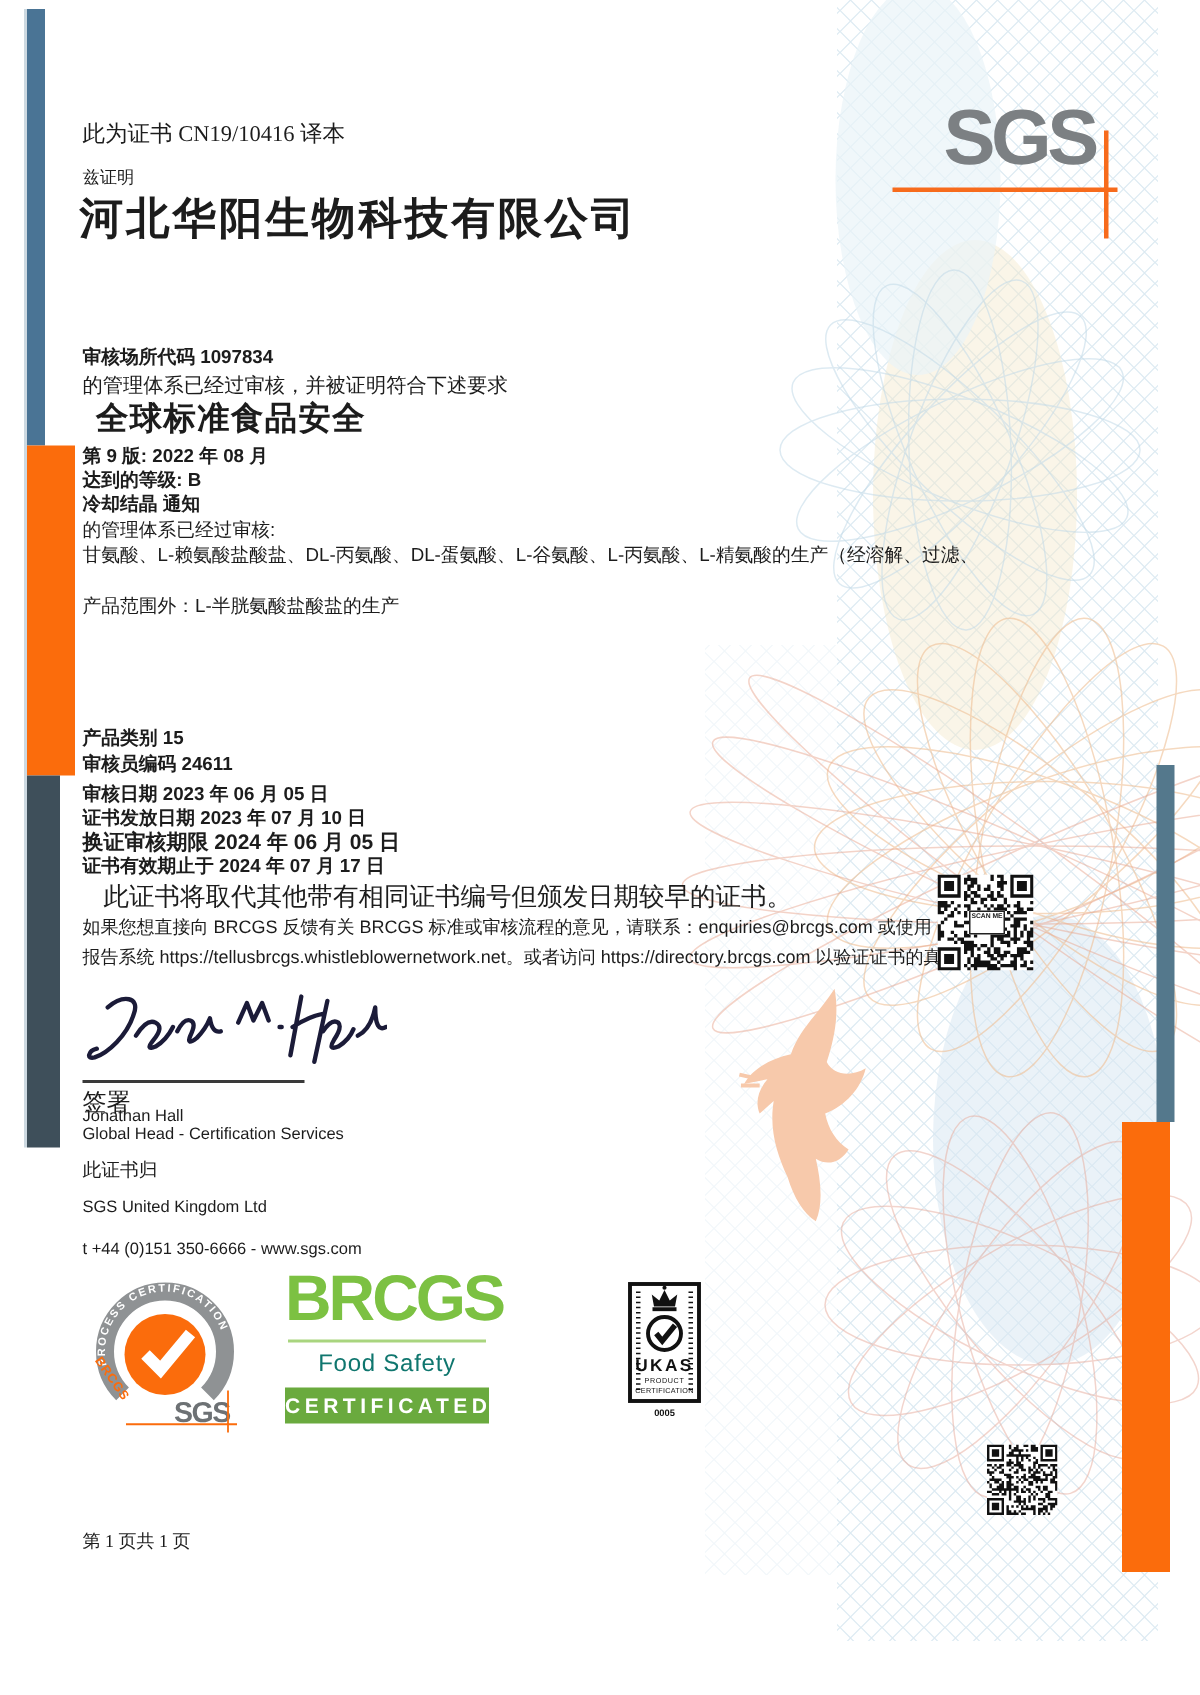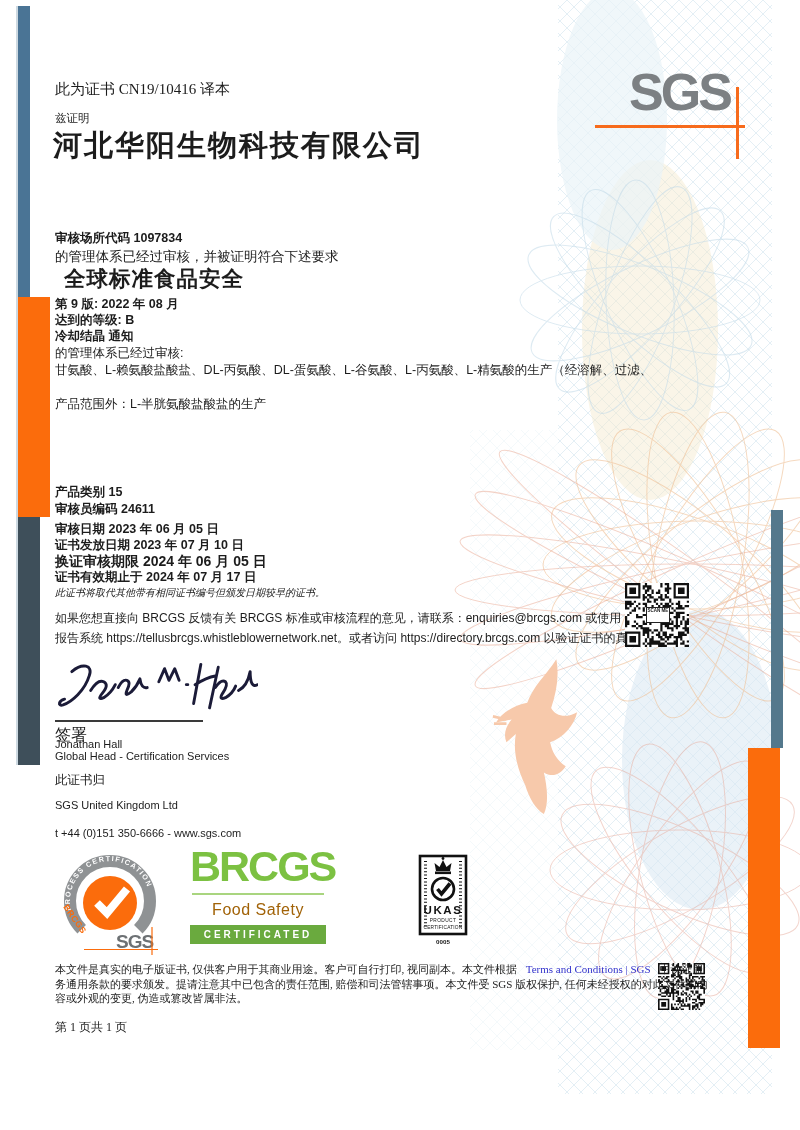--- a/index.html
+++ b/index.html
@@ -19,22 +19,22 @@
   
   .company{font-size:29px;font-weight:700;letter-spacing:2px;}
   .standard{font-size:21.5px;font-weight:700;letter-spacing:1px;}
   .wrap{white-space:normal;}
   .feedback{width:622px;font-size:12px;line-height:20px;}
   .sig-line{position:absolute;left:55px;top:720px;width:148px;height:2px;background:#3a3a3a;}
   
   .brcgs-box{position:absolute;left:190px;top:843px;width:136px;text-align:center;}
   .brcgs-word{font-size:43px;font-weight:800;color:#7cc142;letter-spacing:-2px;line-height:1.1;}
   .brcgs-rule{height:2px;background:#a9d57f;margin:3px 2px 4px 2px;}
-  .brcgs-sub{font-size:16px;color:#a16207;letter-spacing:0.5px;padding:2px 0 6px 0;}
-  .brcgs-banner{background:#6aaa3e;color:#ffffff;font-size:10px;font-weight:700;
+  .brcgs-sub{font-size:16px;color:#0f766e;letter-spacing:0.5px;padding:2px 0 6px 0;}
+  .brcgs-banner{background:#6aaa3e;color:#ffffff;font-size:14px;font-weight:700;
                 letter-spacing:3px;padding:4px 0;}
   
   .footer{position:absolute;left:55px;top:962px;width:654px;font-size:11px;line-height:14.5px;white-space:normal;}
   .tc-link{color:#3333cc;text-decoration:none;padding:0 6px;}
   .qr-label{position:absolute;left:646px;top:607px;width:22px;height:14px;background:#fff;
             border:1px solid #222;font-size:4.5px;line-height:6px;text-align:center;
             font-weight:700;color:#222;overflow:hidden;}
 </style>
 </head>
 <body>
@@ -125,21 +125,21 @@
   <div class="abs" style="left:55px;top:345px;font-size:12.5px;">的管理体系已经过审核:</div>
   <div class="abs" style="left:55px;top:362px;font-size:12.5px;">甘氨酸、L-赖氨酸盐酸盐、DL-丙氨酸、DL-蛋氨酸、L-谷氨酸、L-丙氨酸、L-精氨酸的生产（经溶解、过滤、</div>
   <div class="abs" style="left:55px;top:396px;font-size:12.5px;">产品范围外：L-半胱氨酸盐酸盐的生产</div>
 
   <div class="abs bold" style="left:55px;top:484px;font-size:12.5px;">产品类别 15</div>
   <div class="abs bold" style="left:55px;top:501px;font-size:12.5px;">审核员编码 24611</div>
   <div class="abs semib" style="left:55px;top:521px;font-size:12.5px;">审核日期 2023 年 06 月 05 日</div>
   <div class="abs semib" style="left:55px;top:537px;font-size:12.5px;">证书发放日期 2023 年 07 月 10 日</div>
   <div class="abs semib" style="left:55px;top:553px;font-size:14px;">换证审核期限 2024 年 06 月 05 日</div>
   <div class="abs semib" style="left:55px;top:569px;font-size:12.5px;">证书有效期止于 2024 年 07 月 17 日</div>
-  <div class="abs" style="left:55px;top:586px;font-size:10px;font-style:italic;">此证书将取代其他带有相同证书编号但颁发日期较早的证书。</div>
+  <div class="abs" style="left:69px;top:586px;font-size:17px;">此证书将取代其他带有相同证书编号但颁发日期较早的证书。</div>
 
   <div class="abs wrap feedback" style="left:55px;top:608px;">如果您想直接向 BRCGS 反馈有关 BRCGS 标准或审核流程的意见，请联系：enquiries@brcgs.com 或使用 BRCGS 报告系统 https://tellusbrcgs.whistleblowernetwork.net。或者访问 https://directory.brcgs.com 以验证证书的真实性。</div>
 
   <svg id="qr1" width="64" height="64" style="position:absolute;left:625px;top:583px;" viewBox="0 0 29 29">
       <rect width="29" height="29" fill="#fff"></rect>
       <path d="M9,0h1v1h-1zM16,0h1v1h-1zM18,0h1v1h-1zM19,0h1v1h-1zM8,1h1v1h-1zM9,1h1v1h-1zM10,1h1v1h-1zM11,1h1v1h-1zM16,1h1v1h-1zM19,1h1v1h-1zM8,2h1v1h-1zM10,2h1v1h-1zM11,2h1v1h-1zM18,2h1v1h-1zM19,2h1v1h-1zM20,2h1v1h-1zM9,3h1v1h-1zM10,3h1v1h-1zM12,3h1v1h-1zM15,3h1v1h-1zM18,3h1v1h-1zM19,3h1v1h-1zM9,4h1v1h-1zM12,4h1v1h-1zM14,4h1v1h-1zM15,4h1v1h-1zM19,4h1v1h-1zM8,5h1v1h-1zM10,5h1v1h-1zM11,5h1v1h-1zM16,5h1v1h-1zM18,5h1v1h-1zM8,6h1v1h-1zM9,6h1v1h-1zM11,6h1v1h-1zM12,6h1v1h-1zM15,6h1v1h-1zM16,6h1v1h-1zM18,6h1v1h-1zM19,6h1v1h-1zM8,7h1v1h-1zM10,7h1v1h-1zM13,7h1v1h-1zM14,7h1v1h-1zM16,7h1v1h-1zM17,7h1v1h-1zM20,7h1v1h-1zM0,8h1v1h-1zM1,8h1v1h-1zM2,8h1v1h-1zM4,8h1v1h-1zM10,8h1v1h-1zM11,8h1v1h-1zM13,8h1v1h-1zM20,8h1v1h-1zM24,8h1v1h-1zM28,8h1v1h-1zM0,9h1v1h-1zM1,9h1v1h-1zM2,9h1v1h-1zM3,9h1v1h-1zM6,9h1v1h-1zM8,9h1v1h-1zM9,9h1v1h-1zM14,9h1v1h-1zM16,9h1v1h-1zM18,9h1v1h-1zM19,9h1v1h-1zM21,9h1v1h-1zM23,9h1v1h-1zM24,9h1v1h-1zM0,10h1v1h-1zM2,10h1v1h-1zM5,10h1v1h-1zM9,10h1v1h-1zM12,10h1v1h-1zM15,10h1v1h-1zM17,10h1v1h-1zM18,10h1v1h-1zM19,10h1v1h-1zM20,10h1v1h-1zM24,10h1v1h-1zM25,10h1v1h-1zM27,10h1v1h-1zM28,10h1v1h-1zM0,11h1v1h-1zM1,11h1v1h-1zM4,11h1v1h-1zM6,11h1v1h-1zM8,11h1v1h-1zM10,11h1v1h-1zM11,11h1v1h-1zM12,11h1v1h-1zM14,11h1v1h-1zM16,11h1v1h-1zM17,11h1v1h-1zM18,11h1v1h-1zM19,11h1v1h-1zM21,11h1v1h-1zM23,11h1v1h-1zM24,11h1v1h-1zM25,11h1v1h-1zM26,11h1v1h-1zM3,12h1v1h-1zM4,12h1v1h-1zM8,12h1v1h-1zM11,12h1v1h-1zM12,12h1v1h-1zM13,12h1v1h-1zM14,12h1v1h-1zM15,12h1v1h-1zM22,12h1v1h-1zM2,13h1v1h-1zM10,13h1v1h-1zM12,13h1v1h-1zM14,13h1v1h-1zM16,13h1v1h-1zM19,13h1v1h-1zM20,13h1v1h-1zM21,13h1v1h-1zM23,13h1v1h-1zM24,13h1v1h-1zM25,13h1v1h-1zM26,13h1v1h-1zM1,14h1v1h-1zM5,14h1v1h-1zM8,14h1v1h-1zM9,14h1v1h-1zM10,14h1v1h-1zM11,14h1v1h-1zM12,14h1v1h-1zM13,14h1v1h-1zM23,14h1v1h-1zM24,14h1v1h-1zM28,14h1v1h-1zM0,15h1v1h-1zM5,15h1v1h-1zM6,15h1v1h-1zM7,15h1v1h-1zM10,15h1v1h-1zM12,15h1v1h-1zM13,15h1v1h-1zM14,15h1v1h-1zM17,15h1v1h-1zM18,15h1v1h-1zM19,15h1v1h-1zM22,15h1v1h-1zM23,15h1v1h-1zM24,15h1v1h-1zM26,15h1v1h-1zM0,16h1v1h-1zM12,16h1v1h-1zM13,16h1v1h-1zM18,16h1v1h-1zM20,16h1v1h-1zM23,16h1v1h-1zM26,16h1v1h-1zM28,16h1v1h-1zM0,17h1v1h-1zM1,17h1v1h-1zM4,17h1v1h-1zM8,17h1v1h-1zM10,17h1v1h-1zM11,17h1v1h-1zM13,17h1v1h-1zM14,17h1v1h-1zM15,17h1v1h-1zM21,17h1v1h-1zM23,17h1v1h-1zM25,17h1v1h-1zM27,17h1v1h-1zM28,17h1v1h-1zM0,18h1v1h-1zM1,18h1v1h-1zM5,18h1v1h-1zM8,18h1v1h-1zM9,18h1v1h-1zM11,18h1v1h-1zM16,18h1v1h-1zM17,18h1v1h-1zM18,18h1v1h-1zM19,18h1v1h-1zM20,18h1v1h-1zM21,18h1v1h-1zM23,18h1v1h-1zM25,18h1v1h-1zM27,18h1v1h-1zM28,18h1v1h-1zM0,19h1v1h-1zM3,19h1v1h-1zM4,19h1v1h-1zM6,19h1v1h-1zM7,19h1v1h-1zM16,19h1v1h-1zM18,19h1v1h-1zM19,19h1v1h-1zM22,19h1v1h-1zM23,19h1v1h-1zM24,19h1v1h-1zM27,19h1v1h-1zM5,20h1v1h-1zM7,20h1v1h-1zM8,20h1v1h-1zM9,20h1v1h-1zM10,20h1v1h-1zM16,20h1v1h-1zM19,20h1v1h-1zM20,20h1v1h-1zM21,20h1v1h-1zM23,20h1v1h-1zM26,20h1v1h-1zM27,20h1v1h-1zM28,20h1v1h-1zM8,21h1v1h-1zM9,21h1v1h-1zM10,21h1v1h-1zM11,21h1v1h-1zM13,21h1v1h-1zM14,21h1v1h-1zM16,21h1v1h-1zM21,21h1v1h-1zM27,21h1v1h-1zM28,21h1v1h-1zM8,22h1v1h-1zM9,22h1v1h-1zM10,22h1v1h-1zM12,22h1v1h-1zM15,22h1v1h-1zM17,22h1v1h-1zM18,22h1v1h-1zM24,22h1v1h-1zM25,22h1v1h-1zM26,22h1v1h-1zM28,22h1v1h-1zM8,23h1v1h-1zM10,23h1v1h-1zM14,23h1v1h-1zM15,23h1v1h-1zM17,23h1v1h-1zM18,23h1v1h-1zM20,23h1v1h-1zM21,23h1v1h-1zM24,23h1v1h-1zM25,23h1v1h-1zM26,23h1v1h-1zM27,23h1v1h-1zM10,24h1v1h-1zM12,24h1v1h-1zM15,24h1v1h-1zM16,24h1v1h-1zM18,24h1v1h-1zM19,24h1v1h-1zM20,24h1v1h-1zM22,24h1v1h-1zM23,24h1v1h-1zM24,24h1v1h-1zM25,24h1v1h-1zM9,25h1v1h-1zM11,25h1v1h-1zM12,25h1v1h-1zM16,25h1v1h-1zM17,25h1v1h-1zM19,25h1v1h-1zM23,25h1v1h-1zM25,25h1v1h-1zM9,26h1v1h-1zM11,26h1v1h-1zM12,26h1v1h-1zM13,26h1v1h-1zM14,26h1v1h-1zM15,26h1v1h-1zM18,26h1v1h-1zM22,26h1v1h-1zM23,26h1v1h-1zM26,26h1v1h-1zM28,26h1v1h-1zM8,27h1v1h-1zM10,27h1v1h-1zM11,27h1v1h-1zM12,27h1v1h-1zM13,27h1v1h-1zM14,27h1v1h-1zM15,27h1v1h-1zM16,27h1v1h-1zM17,27h1v1h-1zM19,27h1v1h-1zM20,27h1v1h-1zM21,27h1v1h-1zM22,27h1v1h-1zM23,27h1v1h-1zM25,27h1v1h-1zM26,27h1v1h-1zM9,28h1v1h-1zM11,28h1v1h-1zM15,28h1v1h-1zM16,28h1v1h-1zM17,28h1v1h-1zM18,28h1v1h-1zM23,28h1v1h-1zM27,28h1v1h-1zM28,28h1v1h-1zM0,0h7v7h-7z M1,1h5v5h-5z M2,2h3v3h-3zM22,0h7v7h-7z M23,1h5v5h-5z M24,2h3v3h-3zM0,22h7v7h-7z M1,23h5v5h-5z M2,24h3v3h-3z" fill="#111" fill-rule="evenodd"></path>
     </svg>
   <div class="qr-label">SCAN ME</div>
 
   <svg width="210" height="58" style="position:absolute;left:48px;top:660px;" viewBox="0 0 140 40">
@@ -200,20 +200,15 @@
     <text x="27" y="78" text-anchor="middle" font-size="4.8" fill="#111111" letter-spacing="0.4">PRODUCT</text>
     <text x="27" y="84.5" text-anchor="middle" font-size="4.8" fill="#111111" letter-spacing="0.2">CERTIFICATION</text>
     <text x="27" y="100" text-anchor="middle" font-size="6.2" font-weight="700" fill="#111111">0005</text>
   </svg>
 
   <svg id="qr2" width="47" height="47" style="position:absolute;left:658px;top:963px;" viewBox="0 0 29 29">
       <rect width="29" height="29" fill="#fff"></rect>
       <path d="M9,0h1v1h-1zM12,0h1v1h-1zM15,0h1v1h-1zM16,0h1v1h-1zM18,0h1v1h-1zM19,0h1v1h-1zM9,1h1v1h-1zM11,1h1v1h-1zM12,1h1v1h-1zM18,1h1v1h-1zM19,1h1v1h-1zM20,1h1v1h-1zM10,2h1v1h-1zM11,2h1v1h-1zM12,2h1v1h-1zM13,2h1v1h-1zM14,2h1v1h-1zM16,2h1v1h-1zM18,2h1v1h-1zM19,2h1v1h-1zM20,2h1v1h-1zM9,3h1v1h-1zM10,3h1v1h-1zM13,3h1v1h-1zM8,4h1v1h-1zM9,4h1v1h-1zM10,4h1v1h-1zM11,4h1v1h-1zM12,4h1v1h-1zM13,4h1v1h-1zM14,4h1v1h-1zM15,4h1v1h-1zM16,4h1v1h-1zM17,4h1v1h-1zM12,5h1v1h-1zM14,5h1v1h-1zM16,5h1v1h-1zM19,5h1v1h-1zM9,6h1v1h-1zM12,6h1v1h-1zM14,6h1v1h-1zM17,6h1v1h-1zM20,6h1v1h-1zM8,7h1v1h-1zM9,7h1v1h-1zM10,7h1v1h-1zM12,7h1v1h-1zM13,7h1v1h-1zM19,7h1v1h-1zM20,7h1v1h-1zM0,8h1v1h-1zM1,8h1v1h-1zM3,8h1v1h-1zM5,8h1v1h-1zM6,8h1v1h-1zM8,8h1v1h-1zM9,8h1v1h-1zM11,8h1v1h-1zM12,8h1v1h-1zM13,8h1v1h-1zM14,8h1v1h-1zM19,8h1v1h-1zM21,8h1v1h-1zM22,8h1v1h-1zM23,8h1v1h-1zM24,8h1v1h-1zM26,8h1v1h-1zM27,8h1v1h-1zM28,8h1v1h-1zM2,9h1v1h-1zM4,9h1v1h-1zM5,9h1v1h-1zM10,9h1v1h-1zM13,9h1v1h-1zM14,9h1v1h-1zM17,9h1v1h-1zM19,9h1v1h-1zM21,9h1v1h-1zM25,9h1v1h-1zM27,9h1v1h-1zM0,10h1v1h-1zM3,10h1v1h-1zM6,10h1v1h-1zM9,10h1v1h-1zM12,10h1v1h-1zM14,10h1v1h-1zM15,10h1v1h-1zM17,10h1v1h-1zM18,10h1v1h-1zM20,10h1v1h-1zM22,10h1v1h-1zM27,10h1v1h-1zM28,10h1v1h-1zM0,11h1v1h-1zM1,11h1v1h-1zM2,11h1v1h-1zM5,11h1v1h-1zM6,11h1v1h-1zM11,11h1v1h-1zM12,11h1v1h-1zM17,11h1v1h-1zM19,11h1v1h-1zM20,11h1v1h-1zM21,11h1v1h-1zM23,11h1v1h-1zM26,11h1v1h-1zM28,11h1v1h-1zM1,12h1v1h-1zM7,12h1v1h-1zM8,12h1v1h-1zM9,12h1v1h-1zM15,12h1v1h-1zM18,12h1v1h-1zM19,12h1v1h-1zM23,12h1v1h-1zM24,12h1v1h-1zM25,12h1v1h-1zM26,12h1v1h-1zM28,12h1v1h-1zM2,13h1v1h-1zM8,13h1v1h-1zM9,13h1v1h-1zM10,13h1v1h-1zM12,13h1v1h-1zM14,13h1v1h-1zM15,13h1v1h-1zM17,13h1v1h-1zM18,13h1v1h-1zM19,13h1v1h-1zM20,13h1v1h-1zM21,13h1v1h-1zM24,13h1v1h-1zM27,13h1v1h-1zM28,13h1v1h-1zM1,14h1v1h-1zM2,14h1v1h-1zM3,14h1v1h-1zM4,14h1v1h-1zM5,14h1v1h-1zM9,14h1v1h-1zM13,14h1v1h-1zM15,14h1v1h-1zM16,14h1v1h-1zM19,14h1v1h-1zM20,14h1v1h-1zM21,14h1v1h-1zM22,14h1v1h-1zM23,14h1v1h-1zM24,14h1v1h-1zM26,14h1v1h-1zM27,14h1v1h-1zM0,15h1v1h-1zM3,15h1v1h-1zM4,15h1v1h-1zM6,15h1v1h-1zM8,15h1v1h-1zM9,15h1v1h-1zM12,15h1v1h-1zM14,15h1v1h-1zM17,15h1v1h-1zM18,15h1v1h-1zM20,15h1v1h-1zM22,15h1v1h-1zM26,15h1v1h-1zM27,15h1v1h-1zM28,15h1v1h-1zM1,16h1v1h-1zM5,16h1v1h-1zM6,16h1v1h-1zM8,16h1v1h-1zM9,16h1v1h-1zM10,16h1v1h-1zM17,16h1v1h-1zM18,16h1v1h-1zM28,16h1v1h-1zM1,17h1v1h-1zM4,17h1v1h-1zM5,17h1v1h-1zM6,17h1v1h-1zM8,17h1v1h-1zM9,17h1v1h-1zM11,17h1v1h-1zM12,17h1v1h-1zM15,17h1v1h-1zM20,17h1v1h-1zM21,17h1v1h-1zM23,17h1v1h-1zM24,17h1v1h-1zM28,17h1v1h-1zM2,18h1v1h-1zM3,18h1v1h-1zM4,18h1v1h-1zM5,18h1v1h-1zM6,18h1v1h-1zM7,18h1v1h-1zM8,18h1v1h-1zM9,18h1v1h-1zM10,18h1v1h-1zM11,18h1v1h-1zM12,18h1v1h-1zM14,18h1v1h-1zM16,18h1v1h-1zM17,18h1v1h-1zM21,18h1v1h-1zM23,18h1v1h-1zM24,18h1v1h-1zM28,18h1v1h-1zM0,19h1v1h-1zM1,19h1v1h-1zM5,19h1v1h-1zM7,19h1v1h-1zM9,19h1v1h-1zM12,19h1v1h-1zM14,19h1v1h-1zM15,19h1v1h-1zM17,19h1v1h-1zM19,19h1v1h-1zM22,19h1v1h-1zM25,19h1v1h-1zM26,19h1v1h-1zM2,20h1v1h-1zM3,20h1v1h-1zM4,20h1v1h-1zM6,20h1v1h-1zM7,20h1v1h-1zM9,20h1v1h-1zM11,20h1v1h-1zM18,20h1v1h-1zM20,20h1v1h-1zM24,20h1v1h-1zM25,20h1v1h-1zM9,21h1v1h-1zM12,21h1v1h-1zM13,21h1v1h-1zM17,21h1v1h-1zM19,21h1v1h-1zM24,21h1v1h-1zM25,21h1v1h-1zM9,22h1v1h-1zM12,22h1v1h-1zM13,22h1v1h-1zM15,22h1v1h-1zM17,22h1v1h-1zM19,22h1v1h-1zM21,22h1v1h-1zM22,22h1v1h-1zM23,22h1v1h-1zM25,22h1v1h-1zM26,22h1v1h-1zM27,22h1v1h-1zM28,22h1v1h-1zM11,23h1v1h-1zM12,23h1v1h-1zM13,23h1v1h-1zM14,23h1v1h-1zM15,23h1v1h-1zM17,23h1v1h-1zM23,23h1v1h-1zM28,23h1v1h-1zM13,24h1v1h-1zM15,24h1v1h-1zM21,24h1v1h-1zM22,24h1v1h-1zM25,24h1v1h-1zM26,24h1v1h-1zM27,24h1v1h-1zM28,24h1v1h-1zM8,25h1v1h-1zM10,25h1v1h-1zM12,25h1v1h-1zM14,25h1v1h-1zM16,25h1v1h-1zM18,25h1v1h-1zM19,25h1v1h-1zM23,25h1v1h-1zM24,25h1v1h-1zM26,25h1v1h-1zM27,25h1v1h-1zM8,26h1v1h-1zM14,26h1v1h-1zM15,26h1v1h-1zM16,26h1v1h-1zM17,26h1v1h-1zM18,26h1v1h-1zM19,26h1v1h-1zM21,26h1v1h-1zM22,26h1v1h-1zM23,26h1v1h-1zM24,26h1v1h-1zM26,26h1v1h-1zM8,27h1v1h-1zM9,27h1v1h-1zM11,27h1v1h-1zM13,27h1v1h-1zM19,27h1v1h-1zM21,27h1v1h-1zM22,27h1v1h-1zM24,27h1v1h-1zM8,28h1v1h-1zM9,28h1v1h-1zM10,28h1v1h-1zM11,28h1v1h-1zM12,28h1v1h-1zM14,28h1v1h-1zM15,28h1v1h-1zM19,28h1v1h-1zM21,28h1v1h-1zM23,28h1v1h-1zM25,28h1v1h-1zM0,0h7v7h-7z M1,1h5v5h-5z M2,2h3v3h-3zM22,0h7v7h-7z M23,1h5v5h-5z M24,2h3v3h-3zM0,22h7v7h-7z M1,23h5v5h-5z M2,24h3v3h-3z" fill="#111" fill-rule="evenodd"></path>
     </svg>
 
-  <div class="footer serif">
-    <span>本文件是真实的电子版证书, 仅供客户用于其商业用途。客户可自行打印, 视同副本。本文件根据</span>
-    <a href="#" class="tc-link">Terms and Conditions | SGS</a>
-    <span>中认证服务通用条款的要求颁发。提请注意其中已包含的责任范围, 赔偿和司法管辖事项。本文件受 SGS 版权保护, 任何未经授权的对此文件的内容或外观的变更, 伪造或篡改皆属非法。</span>
-  </div>
   <div class="abs serif" style="left:55px;top:1019px;font-size:12px;">第 1 页共 1 页</div>
 
 </div>
 
 </body></html>

